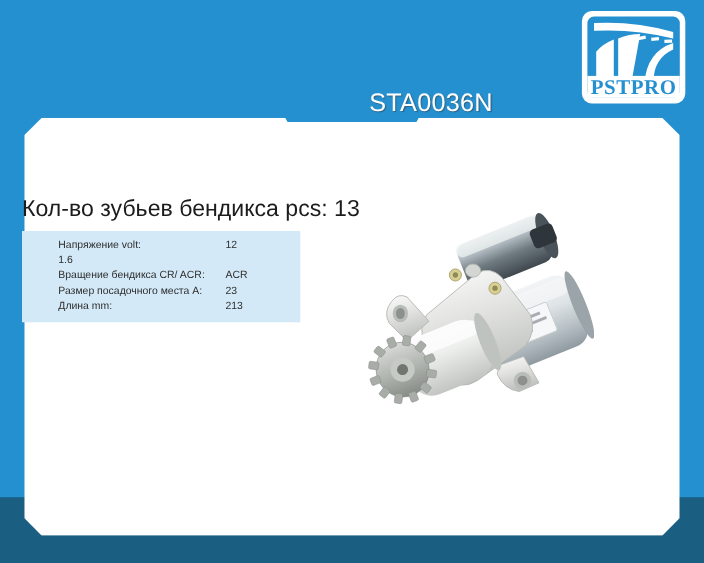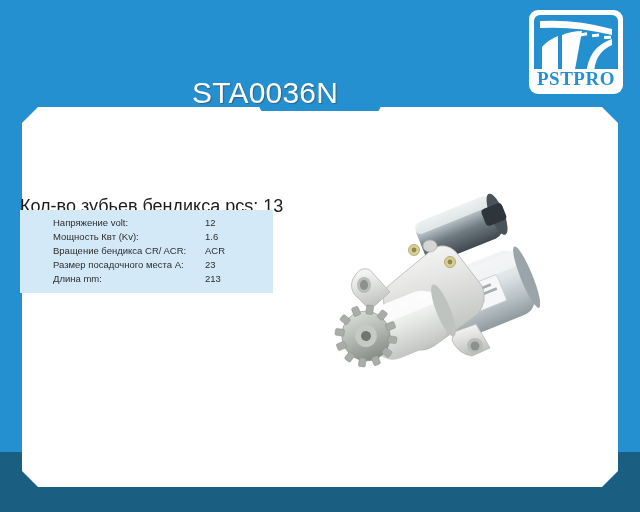--- a/index.html
+++ b/index.html
@@ -59,25 +59,25 @@
     left: 243px;
     top: 78px;
     width: 154px;
     height: 33px;
     background: #2590cf;
     clip-path: polygon(0 0, 100% 0, 88% 100%, 12% 100%);
     z-index: 5;
   }
   #title-text {
     position: absolute;
-    left: 192px;
+    left: 208px;
     top: 80px;
     width: 240px;
-    text-align: left;
-    font-size: 30px;
+    text-align: right;
+    font-size: 23px;
     font-weight: normal;
     color: #ffffff;
     letter-spacing: 0.2px;
     text-shadow: 1px 1px 1px rgba(60,60,60,0.55);
     z-index: 6;
     line-height: 26px;
   }
 
   
   #content-panel {
@@ -97,22 +97,22 @@
       0 calc(100% - 16px),
       0 16px
     );
     z-index: 3;
   }
 
   
   #teeth-heading {
     position: absolute;
     left: 20px;
-    top: 196px;
-    font-size: 18px;
+    top: 178px;
+    font-size: 21px;
     color: #1c1c1c;
     font-weight: normal;
     white-space: nowrap;
     z-index: 8;
   }
 
   
   #spec-table {
     position: absolute;
     left: 20px;
@@ -184,21 +184,20 @@
   <div id="title-text">STA0036N</div>
 
   <div id="teeth-heading">Кол-во зубьев бендикса pcs: 13</div>
 
   <div id="spec-table" style="background: rgb(211, 233, 247);">
       <div class="spec-row">
         <div class="spec-label">Напряжение volt:</div>
         <div class="spec-value">12</div>
       </div>
       <div class="spec-row">
-        <div class="spec-label">Мощность Квт (Kv):</div>
         <div class="spec-value">1.6</div>
       </div>
       <div class="spec-row">
         <div class="spec-label">Вращение бендикса CR/ ACR:</div>
         <div class="spec-value">ACR</div>
       </div>
       <div class="spec-row">
         <div class="spec-label">Размер посадочного места A:</div>
         <div class="spec-value">23</div>
       </div>

